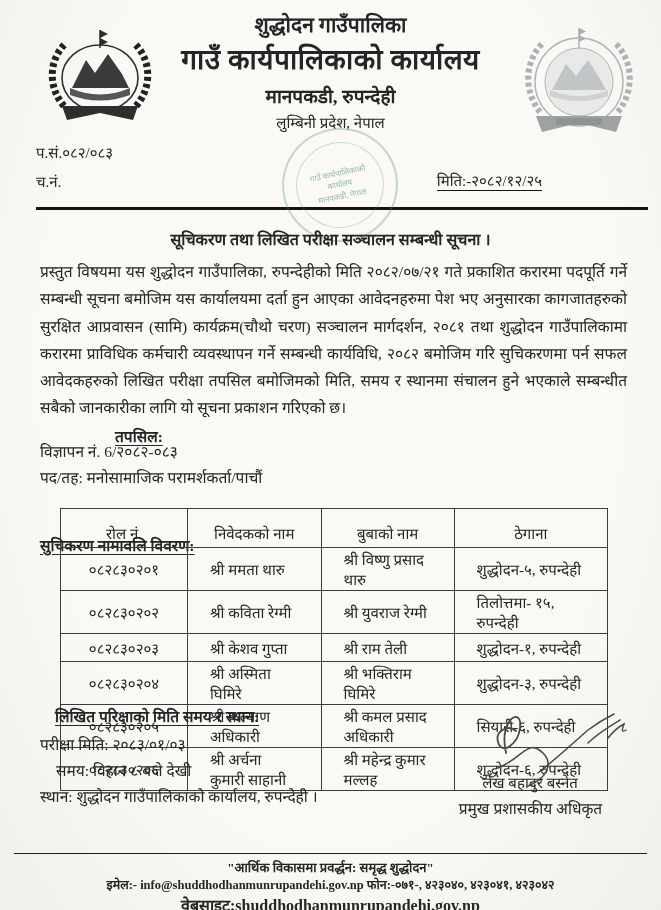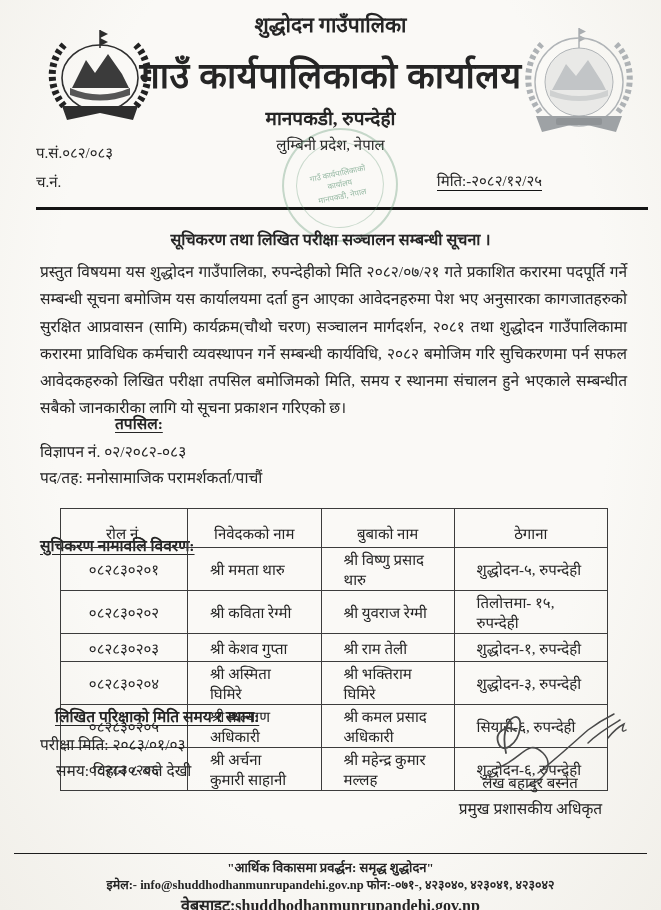--- a/index.html
+++ b/index.html
@@ -9,21 +9,21 @@
     background:#f8f6f2;
     background-image:radial-gradient(ellipse at 50% 40%, #faf9f6 60%, #f1efe9 100%);
     font-family:"Liberation Serif","DejaVu Serif",serif;
     color:#252525;
   }
   
   .emblem-left{position:absolute;left:40px;top:26px;width:120px;height:102px;}
   .emblem-right{position:absolute;left:512px;top:20px;width:134px;height:130px;}
   .head-text{position:absolute;left:135px;right:135px;top:12px;text-align:center;line-height:1.25;}
   .head-muni{font-size:21px;font-weight:600;}
-  .head-office{font-size:36px;font-weight:600;margin-top:16px;letter-spacing:.5px;}
+  .head-office{font-size:28px;font-weight:600;margin-top:4px;letter-spacing:.5px;}
   .head-addr{font-size:19px;font-weight:700;margin-top:8px;}
   .head-prov{font-size:15px;margin-top:5px;text-align:center;}
   
   .refblock{position:absolute;left:36px;right:13px;top:142px;font-size:15px;}
   .patra{margin-bottom:8px;}
   .chalani-row{display:flex;justify-content:space-between;align-items:flex-end;
     border-bottom:3px solid #141414;padding-bottom:16px;gap:16px;}
   .miti{margin-right:106px;border-bottom:1px solid #141414;}
   
   .stamp{position:absolute;left:282px;top:128px;width:112px;height:110px;border-radius:50%;
@@ -32,21 +32,21 @@
     color:#4f8a68;text-align:center;pointer-events:none;}
   .stamp .inner{border:1px solid rgba(90,145,110,.5);border-radius:50%;width:86px;height:84px;
     display:flex;flex-direction:column;align-items:center;justify-content:center;gap:2px;}
   .stamp span{display:block;font-size:8px;line-height:1.2;}
   
   .subject{position:absolute;left:0;right:0;top:228px;text-align:center;font-size:16px;font-weight:600;}
   .bodytext{position:absolute;left:40px;right:34px;top:258px;font-size:15.5px;line-height:1.76;
     text-align:justify;}
   
   .u{text-decoration:underline;text-underline-offset:3px;}
-  .tapasil-h{position:absolute;left:115px;top:412px;font-size:15.5px;font-weight:700;}
+  .tapasil-h{position:absolute;left:115px;top:425px;font-size:15.5px;font-weight:700;}
   .adv{position:absolute;left:40px;top:440px;font-size:15.5px;}
   .post{position:absolute;left:40px;top:466px;font-size:15.5px;}
   .list-h{position:absolute;left:40px;top:492px;font-size:15.5px;font-weight:700;margin-top:42px;}
   
   table.roster{position:absolute;left:60px;top:508px;width:548px;border-collapse:collapse;
     font-size:15px;}
   table.roster th,table.roster td{border:1.4px solid #3c3c3c;padding:1px 22px;font-weight:normal;}
   table.roster th{height:33px;text-align:center;vertical-align:bottom;padding-bottom:4px;}
   table.roster td{height:25px;}
   td.c{text-align:center;}
@@ -120,21 +120,21 @@
       <span>कार्यालय</span>
       <span>मानपकडी, नेपाल</span>
     </div>
   </div>
 
   <div class="subject">सूचिकरण तथा  लिखित परीक्षा सञ्चालन सम्बन्धी सूचना ।</div>
 
   <div class="bodytext">प्रस्तुत विषयमा यस शुद्धोदन गाउँपालिका, रुपन्देहीको मिति २०८२/०७/२१ गते प्रकाशित करारमा पदपूर्ति गर्ने सम्बन्धी सूचना बमोजिम यस कार्यालयमा दर्ता हुन आएका आवेदनहरुमा पेश भए अनुसारका कागजातहरुको सुरक्षित आप्रवासन (सामि) कार्यक्रम(चौथो चरण) सञ्चालन मार्गदर्शन, २०८१ तथा शुद्धोदन गाउँपालिकामा करारमा प्राविधिक कर्मचारी व्यवस्थापन गर्ने सम्बन्धी कार्यविधि, २०८२ बमोजिम गरि सुचिकरणमा पर्न सफल आवेदकहरुको लिखित परीक्षा तपसिल बमोजिमको मिति, समय र स्थानमा संचालन हुने भएकाले सम्बन्धीत सबैको जानकारीका लागि यो सूचना प्रकाशन गरिएको छ।</div>
 
   <div class="tapasil-h u">तपसिल:</div>
-  <div class="adv">विज्ञापन नं. ०२/२०८२-०८३</div>
+  <div class="adv">विज्ञापन नं. 6/२०८२-०८३</div>
   <div class="post">पद/तह: मनोसामाजिक परामर्शकर्ता/पाचौं</div>
   <div class="list-h u">सुचिकरण नामावलि विवरण:</div>
 
   <table class="roster">
     <thead>
       <tr>
         <th class="w1">रोल नं.</th>
         <th class="w2">निवेदकको नाम</th>
         <th class="w3">बुबाको नाम</th>
         <th class="w4">ठेगाना</th>
@@ -176,20 +176,21 @@
         <td>श्री अर्चना कुमारी साहानी</td>
         <td>श्री महेन्द्र कुमार मल्लह</td>
         <td>शुद्धोदन-६, रुपन्देही</td>
       </tr>
     </tbody>
   </table>
 
   <div class="exam-h u">लिखित परिक्षाको मिति समय र स्थान:</div>
   <div class="exam-date">परीक्षा मिति: २०८३/०१/०३</div>
   <div class="exam-time">समय: विहान ८ बजे देखी</div>
+  <div class="exam-venue">स्थान: शुद्धोदन गाउँपालिकाको कार्यालय, रुपन्देही  ।</div>
 
   <div class="sig-scribble">
     <svg width="180" height="105" viewBox="0 0 180 105">
       <path d="M38 55 C30 20 55 8 52 30 C50 46 34 58 30 44 C27 33 40 26 48 33" fill="none" stroke="#4a4a4a" stroke-width="1.8" stroke-linecap="round"></path>
       <path d="M30 70 C55 60 60 40 75 55 C85 65 80 80 60 88" fill="none" stroke="#4a4a4a" stroke-width="1.6" stroke-linecap="round"></path>
       <path d="M70 75 C95 55 105 45 120 32 C128 26 138 20 146 16 M120 45 C130 35 142 28 152 22 M140 40 q8 -10 16 -14 q-4 10 2 6" fill="none" stroke="#4a4a4a" stroke-width="1.5" stroke-linecap="round"></path>
     </svg>
   </div>
   <div class="sig-name">लेख बहादुर बस्नेत</div>
   <div class="sig-title">प्रमुख प्रशासकीय अधिकृत</div>

